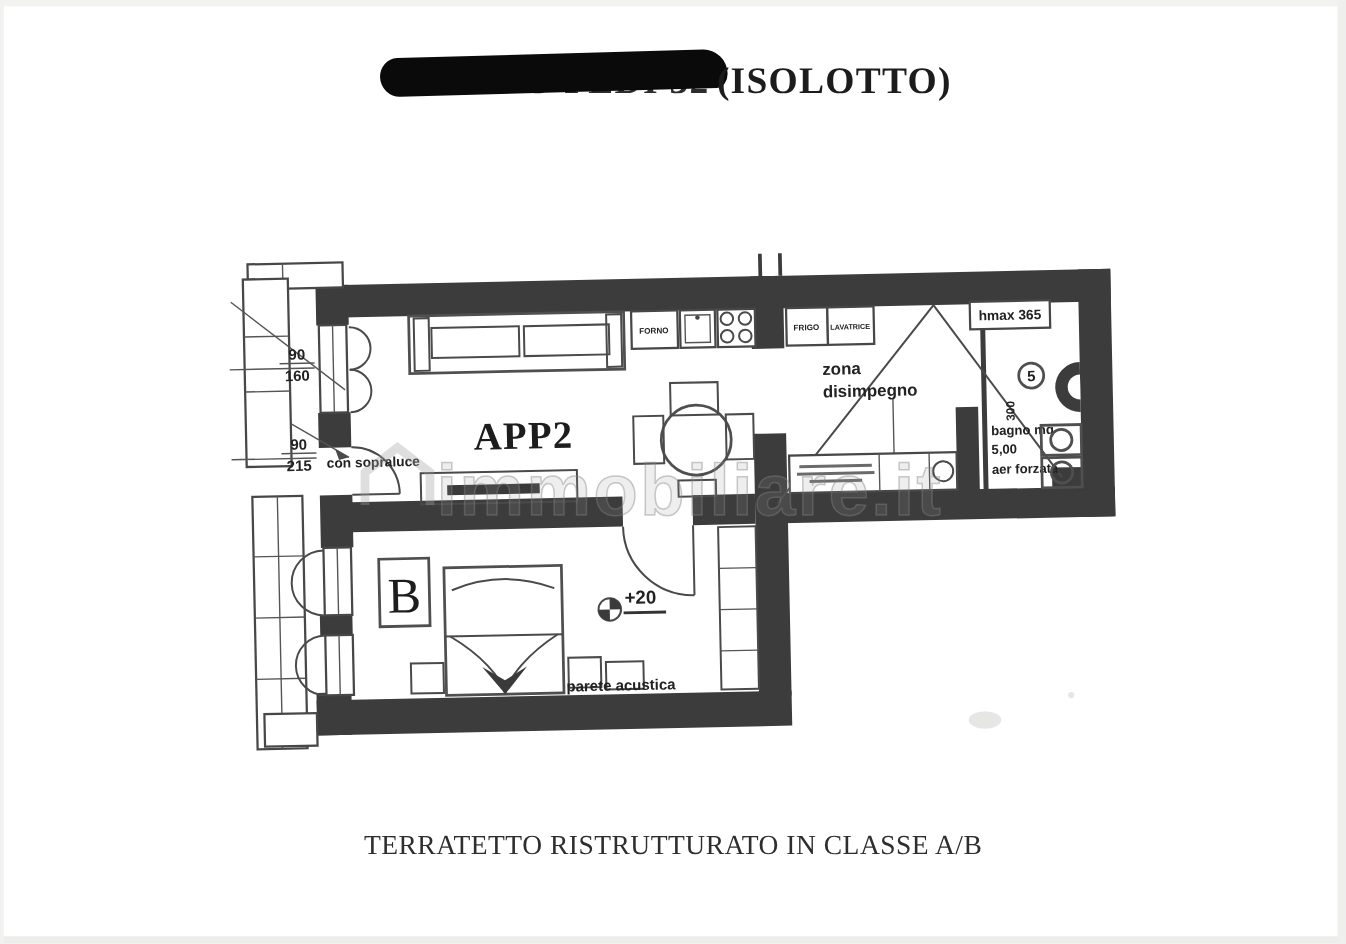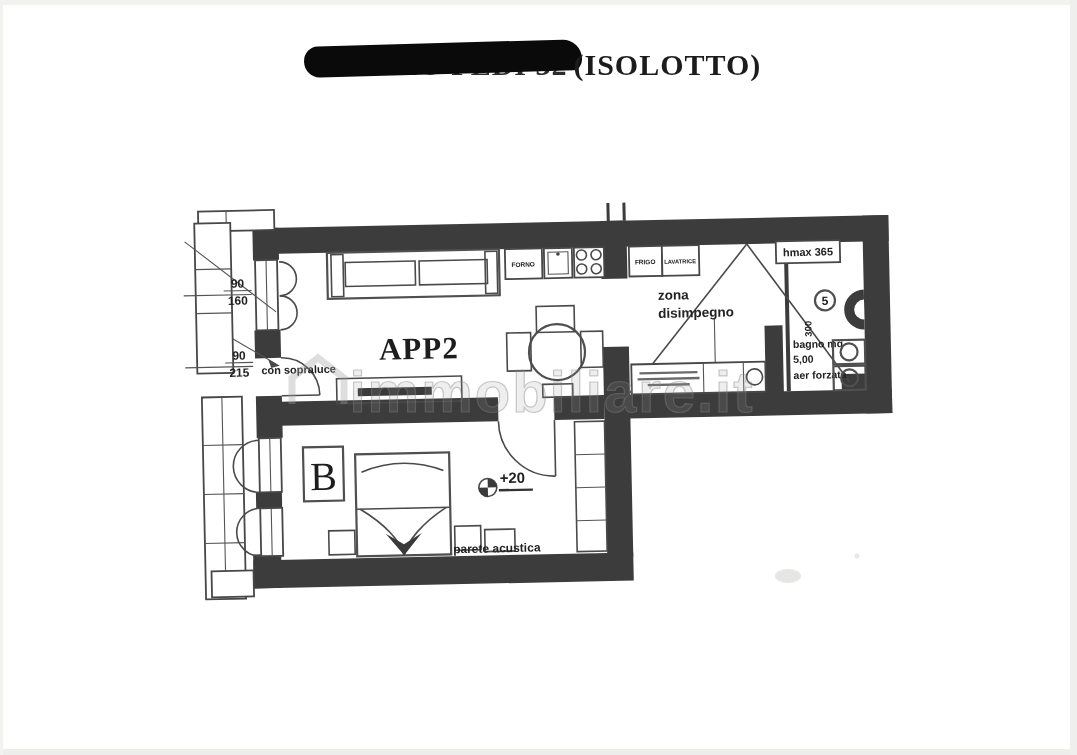--- a/index.html
+++ b/index.html
@@ -251,15 +251,16 @@
     <g>
       <path class="wmshape" d="M292,404 L292,378 L318,358 L344,378 L344,404"></path>
       <text class="wm" font-size="58" x="552" y="412" text-anchor="middle">immobiliare.it</text>
     </g>
 
     <ellipse class="smudge" cx="788" cy="576" rx="13" ry="7"></ellipse>
     <circle class="smudge" cx="857" cy="556" r="2.5"></circle>
   </svg>
 
   <div class="caption">
+    <div>TERRATETTO RISTRUTTURATO IN CLASSE A/B</div>
   </div>
 
 </div>
 
 </body></html>

